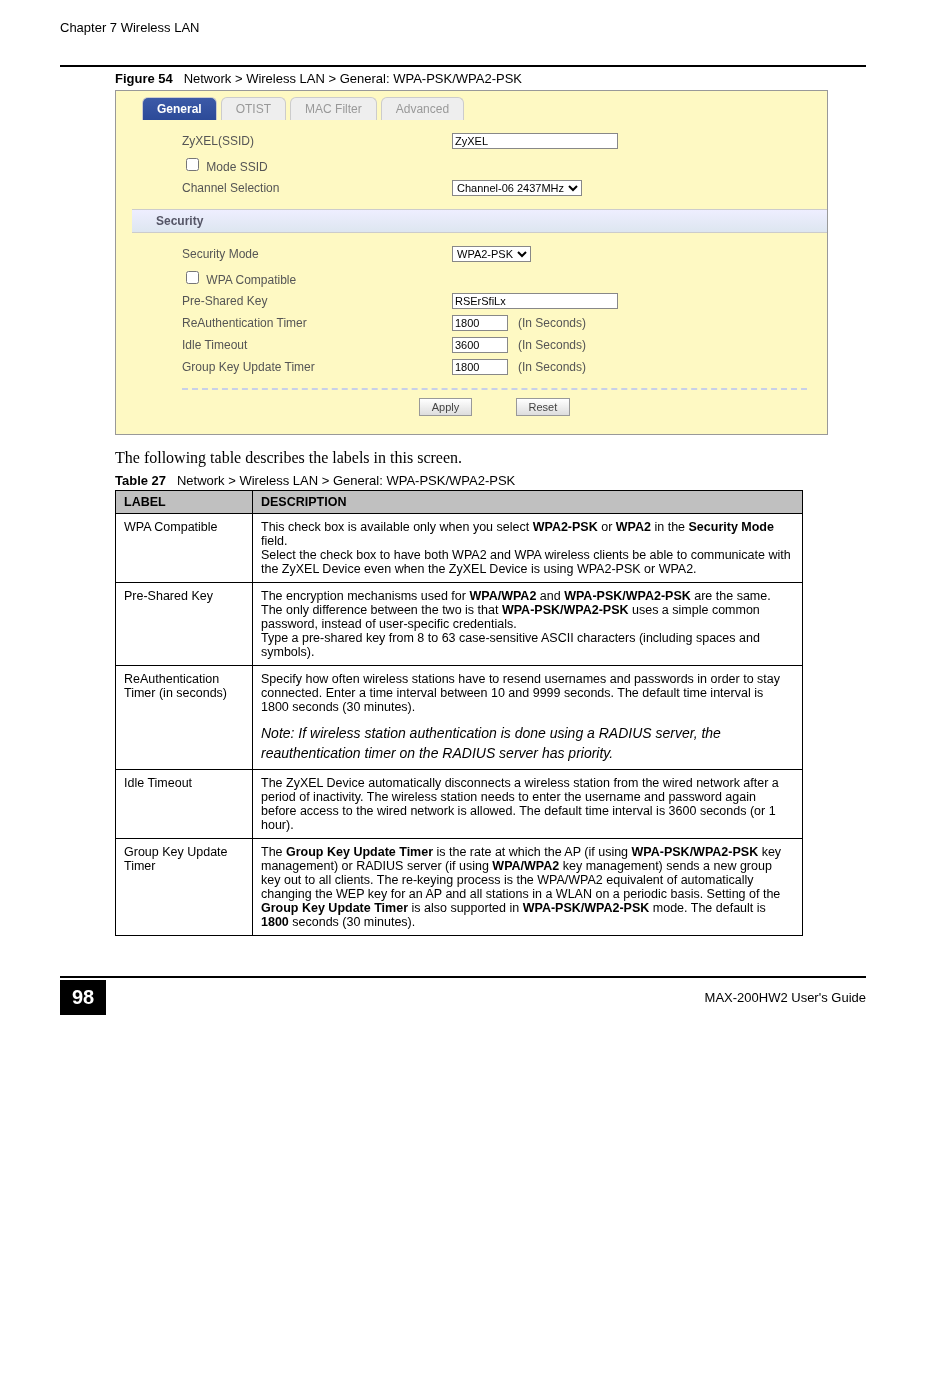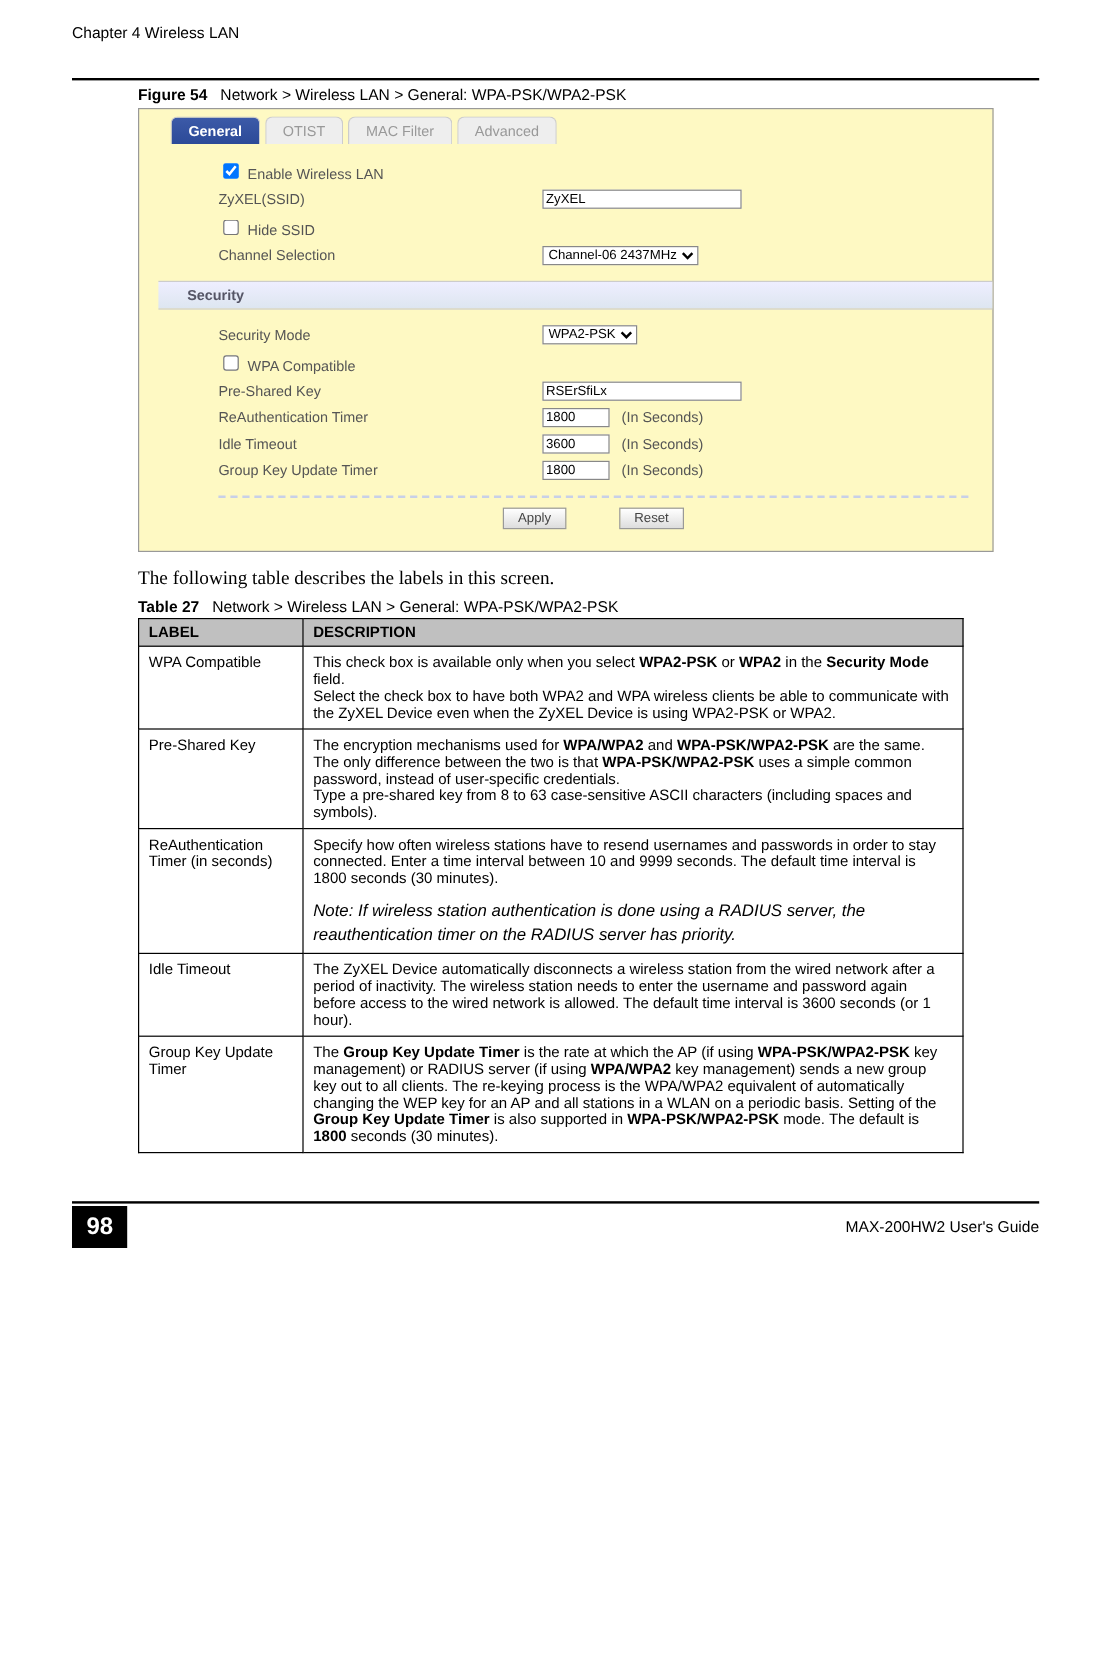--- a/index.html
+++ b/index.html
@@ -169,51 +169,45 @@
   }
   .footer-text {
     font-size: 13px;
     margin-left: auto;
   }
 </style>
 </head>
 <body>
 
 <div class="page">
-  <div class="chapter-header">Chapter 4 Wireless LAN</div>
+  <div class="chapter-header">Chapter 7 Wireless LAN</div>
   <div class="header-line"></div>
 
   <div class="figure-caption">
     <b>Figure 54</b>&nbsp;&nbsp;
     <span>Network &gt; Wireless LAN &gt; General: WPA-PSK/WPA2-PSK</span>
   </div>
 
   <div class="screenshot">
     <div class="tabs">
       <div class="tab active">General</div>
       <div class="tab">OTIST</div>
       <div class="tab">MAC Filter</div>
       <div class="tab">Advanced</div>
     </div>
 
     <div class="form-area">
       <div class="form-row">
-        <div class="form-label">
-          <input type="checkbox" class="chk" checked="" style="">
-          <span>Enable Wireless LAN</span>
-        </div>
-      </div>
-      <div class="form-row">
         <div class="form-label">ZyXEL(SSID)</div>
         <input class="txt-input txt-wide" value="ZyXEL" style="">
       </div>
       <div class="form-row">
         <div class="form-label">
           <input type="checkbox" class="chk" style="">
-          <span>Hide SSID</span>
+          <span>Mode SSID</span>
         </div>
       </div>
       <div class="form-row">
         <div class="form-label">Channel Selection</div>
         <select class="sel">
           <option>Channel-06 2437MHz</option>
         </select>
       </div>
     </div>
 

